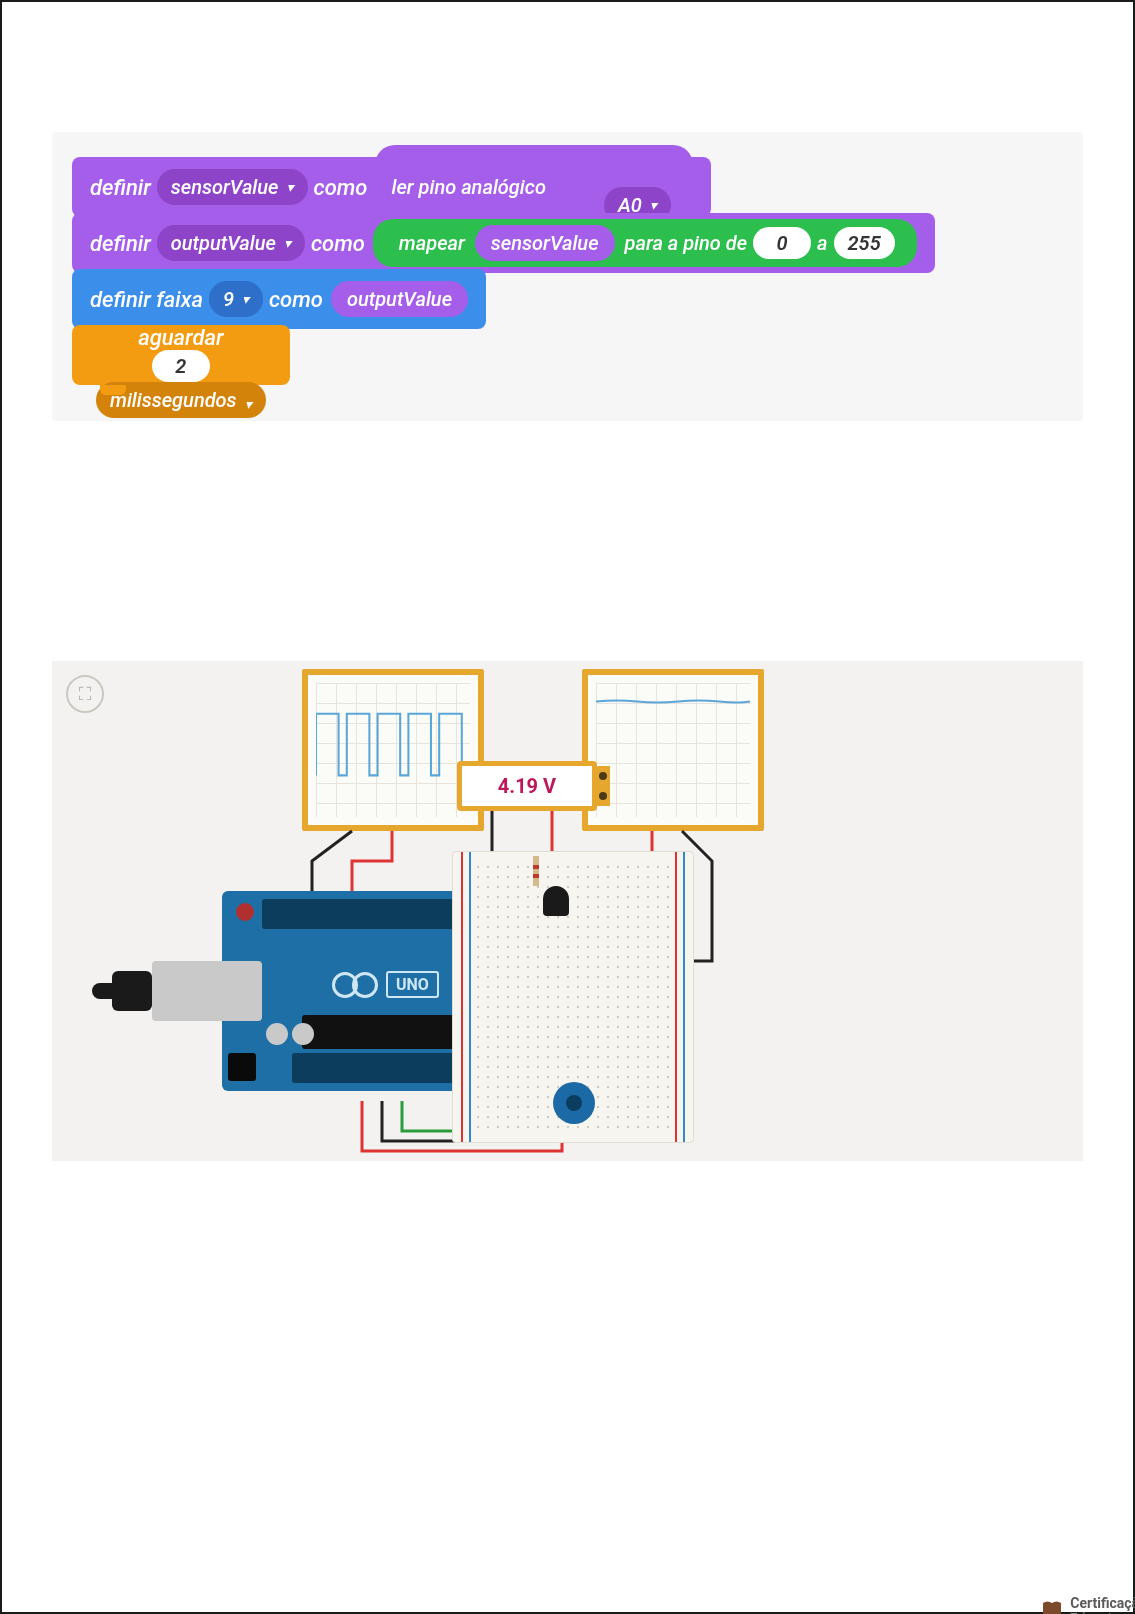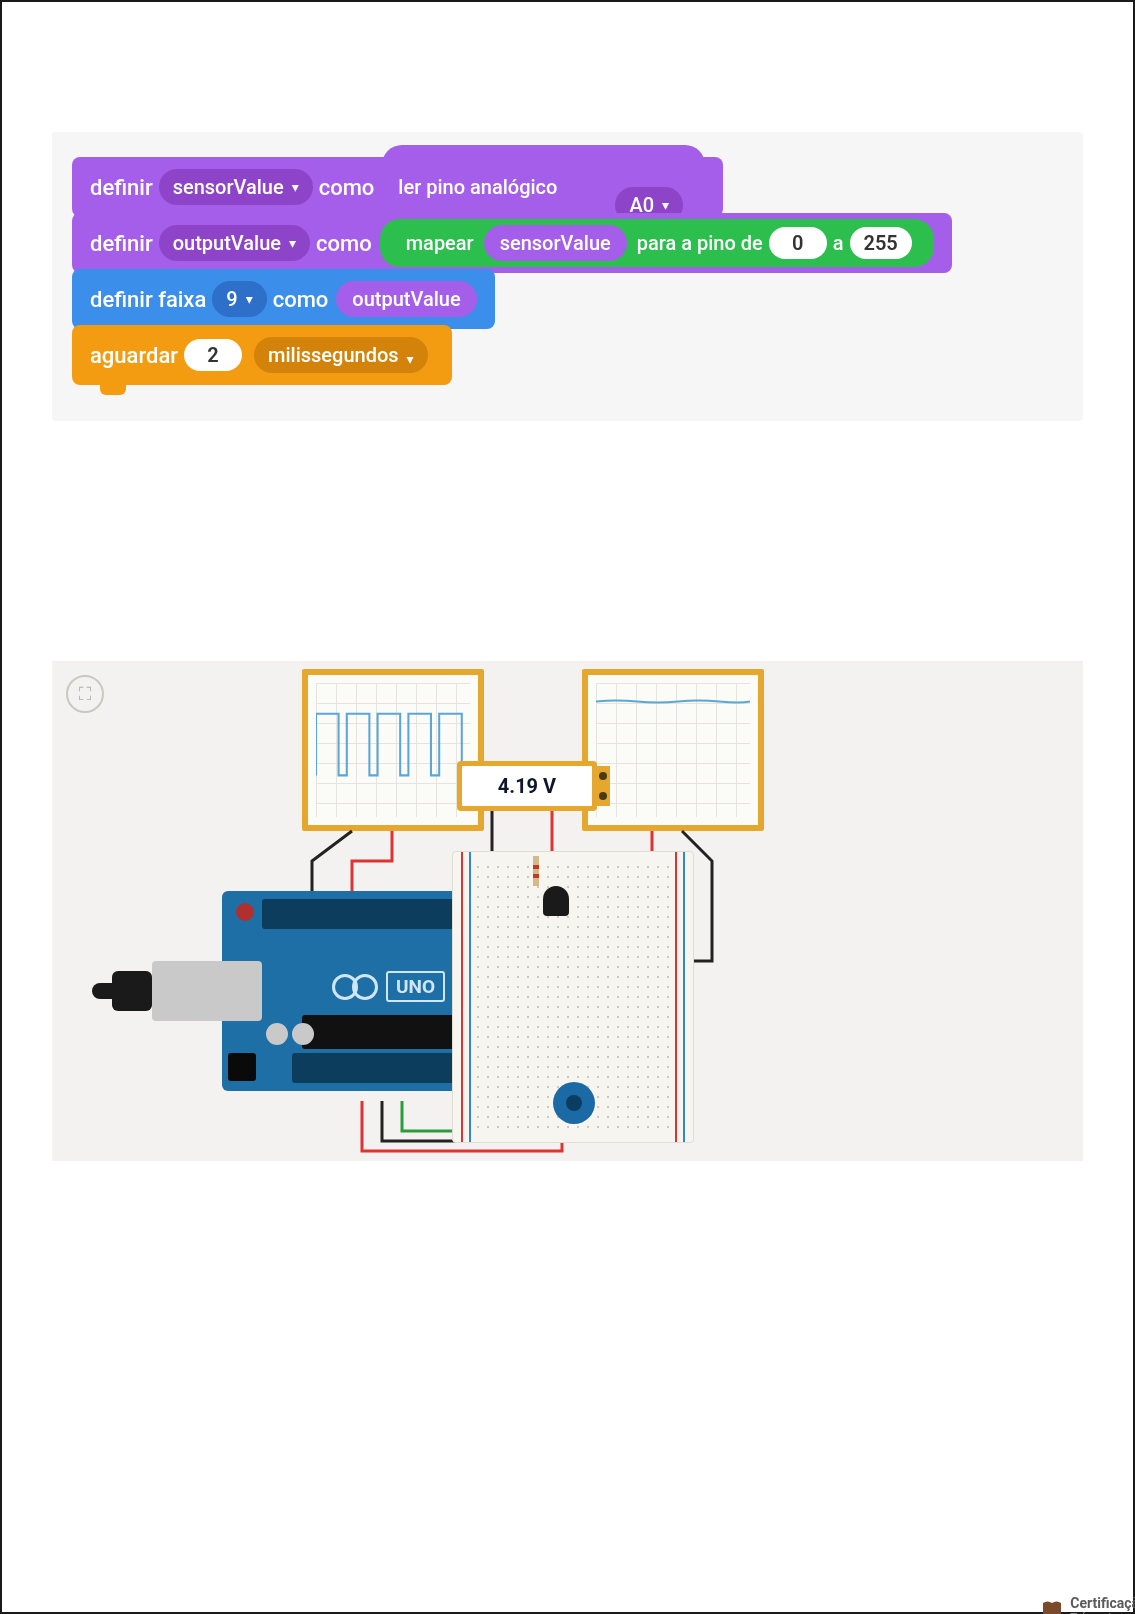--- a/index.html
+++ b/index.html
@@ -1,45 +1,45 @@
 <!DOCTYPE html>
 <html><head>
 <meta charset="utf-8">
 <style>
   html,body{margin:0;padding:0;background:#fff;font-family:-apple-system,BlinkMacSystemFont,"Segoe UI",Roboto,Helvetica,Arial,sans-serif;}
   .page{box-sizing:border-box;width:1135px;height:1614px;margin:0 auto;border:2px solid #1a1a1a;position:relative;background:#fff;padding:30px 0 0 0;}
   
   .blocks-canvas{margin:100px 50px 0 50px;background:#f6f6f6;border-radius:4px;padding:25px 20px 40px 20px;}
-  .blk{display:flex;align-items:center;height:60px;border-radius:8px;color:#fff;font-size:22px;font-weight:500;padding:0 18px;position:relative;margin-bottom:-4px;width:fit-content;}
+  .blk{display:flex;align-items:center;height:60px;border-radius:8px;color:#fff;font-size:22px;font-weight:500;padding:0 18px;position:relative;margin-bottom:-4px;width:fit-content;font-style:italic;}
   .blk .notch{position:absolute;left:28px;bottom:-10px;width:26px;height:10px;background:inherit;border-radius:0 0 6px 6px;}
   .purple{background:#a55eea;}
   .blue  {background:#3b8eea;}
-  .orange{background:#f39c12;}
+  .orange{background:#f39c12;flex-direction:column;}
   .slot{display:inline-flex;align-items:center;justify-content:center;border-radius:18px;padding:6px 14px;margin:0 6px;font-size:20px;font-weight:500;white-space:nowrap;}
   .slot.sel-purple{background:#8e44c9;color:#fff;}
   .slot.sel-blue  {background:#2d6fc9;color:#fff;}
   .slot.sel-orange{background:#d3830a;color:#fff;align-items:flex-end;}
   .pill{border-radius:20px;padding:6px 16px;display:inline-flex;align-items:center;font-size:20px;}
   .pill.purple2{background:#a55eea;color:#fff;gap:48px;}
   .pill.green  {background:#2dbf4e;color:#fff;padding-left:26px;}
   .num{background:#fff;color:#333;border-radius:16px;padding:4px 14px;font-weight:600;font-size:20px;margin:0 6px;min-width:30px;text-align:center;}
   .caret{margin-left:8px;font-size:14px;display:inline-block;}
   
   .circuit-canvas{margin:240px 50px 0 50px;background:#f3f2f0;position:relative;height:500px;}
   .fs-btn{position:absolute;top:14px;left:14px;width:34px;height:34px;border:2px solid #c9c9c0;border-radius:50%;display:flex;align-items:center;justify-content:center;color:#b0b0a5;font-size:18px;}
   .scope{position:absolute;width:170px;height:150px;border:6px solid #e6a72e;background:#fbfbf8;border-radius:2px;}
   .scope-grid{position:absolute;inset:8px;background-image:linear-gradient(#e7e4dd 1px,transparent 1px),linear-gradient(90deg,#e7e4dd 1px,transparent 1px);background-size:20px 20px;}
-  .voltmeter{position:absolute;left:405px;top:100px;width:130px;height:40px;border:5px solid #e6a72e;border-radius:4px;background:#fff;display:flex;align-items:center;justify-content:center;font-size:20px;font-weight:700;color:#0f172a;}
+  .voltmeter{position:absolute;left:405px;top:100px;width:130px;height:40px;border:5px solid #e6a72e;border-radius:4px;background:#fff;display:flex;align-items:center;justify-content:center;font-size:20px;font-weight:700;color:#be185d;}
   .vm-side{position:absolute;right:-18px;top:0;bottom:0;width:14px;background:#e6a72e;display:flex;flex-direction:column;align-items:center;justify-content:space-around;}
   .vm-hole{width:8px;height:8px;border-radius:50%;background:#4a3b16;}
   
   .arduino{position:absolute;left:170px;top:230px;width:270px;height:200px;background:#1d6fa5;border-radius:6px;}
   .ard-headers{position:absolute;top:8px;left:40px;right:10px;height:30px;background:#0d3d5c;border-radius:3px;}
   .ard-headers2{position:absolute;bottom:8px;left:70px;right:10px;height:30px;background:#0d3d5c;border-radius:3px;}
-  .ard-label{position:absolute;left:110px;top:80px;color:#cfe6f5;font-size:19px;display:flex;align-items:center;gap:8px;}
+  .ard-label{position:absolute;left:110px;top:80px;color:#cfe6f5;font-size:16px;display:flex;align-items:center;gap:8px;}
   .rings{display:inline-flex;gap:2px;}
   .ring{width:20px;height:20px;border:3px solid #cfe6f5;border-radius:50%;}
   .usb{position:absolute;left:-70px;top:70px;width:110px;height:60px;background:#c9c9c9;border-radius:4px;}
   .usb::before{content:"";position:absolute;left:-40px;top:10px;width:40px;height:40px;background:#1a1a1a;border-radius:6px;}
   .usb::after{content:"";position:absolute;left:-60px;top:22px;width:28px;height:16px;background:#1a1a1a;border-radius:10px;}
   .pwr{position:absolute;left:6px;bottom:10px;width:28px;height:28px;background:#0a0a0a;border-radius:3px;}
   .chip{position:absolute;left:80px;bottom:42px;width:160px;height:34px;background:#111;border-radius:3px;}
   .cap{position:absolute;width:22px;height:22px;border-radius:50%;background:#c9c9c9;}
   .btn-rst{position:absolute;left:14px;top:12px;width:18px;height:18px;border-radius:50%;background:#b03030;}
   

